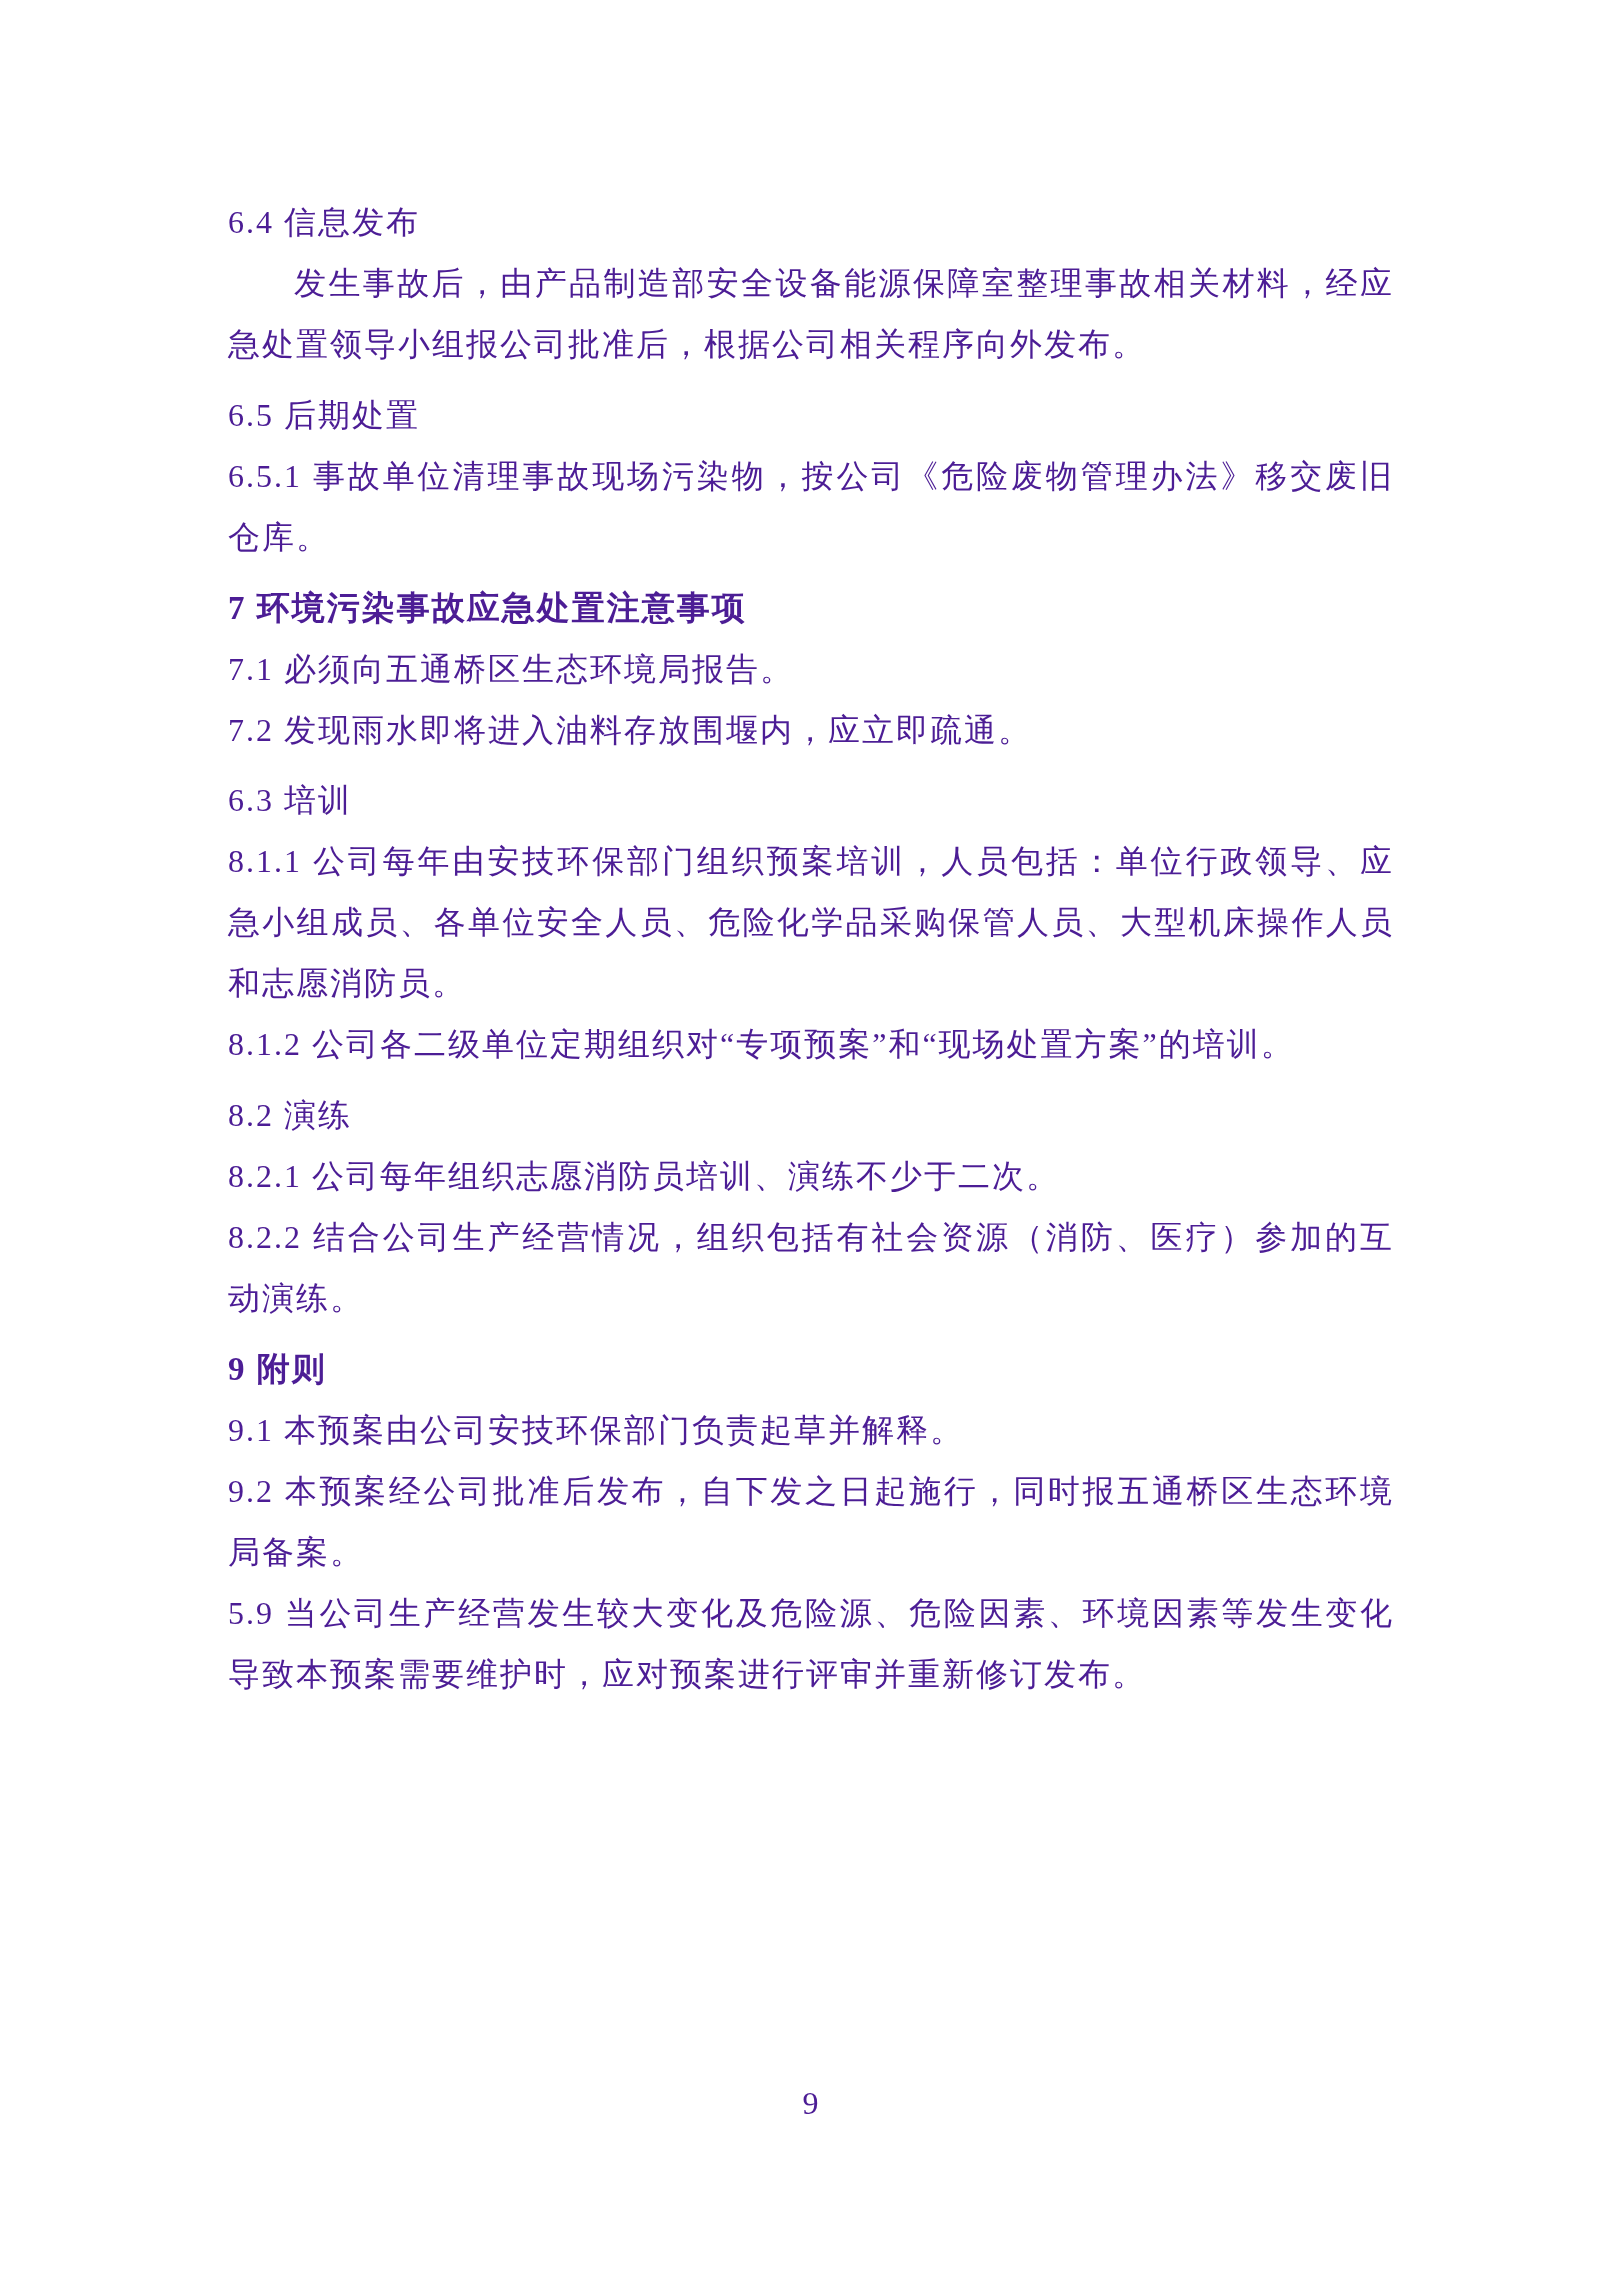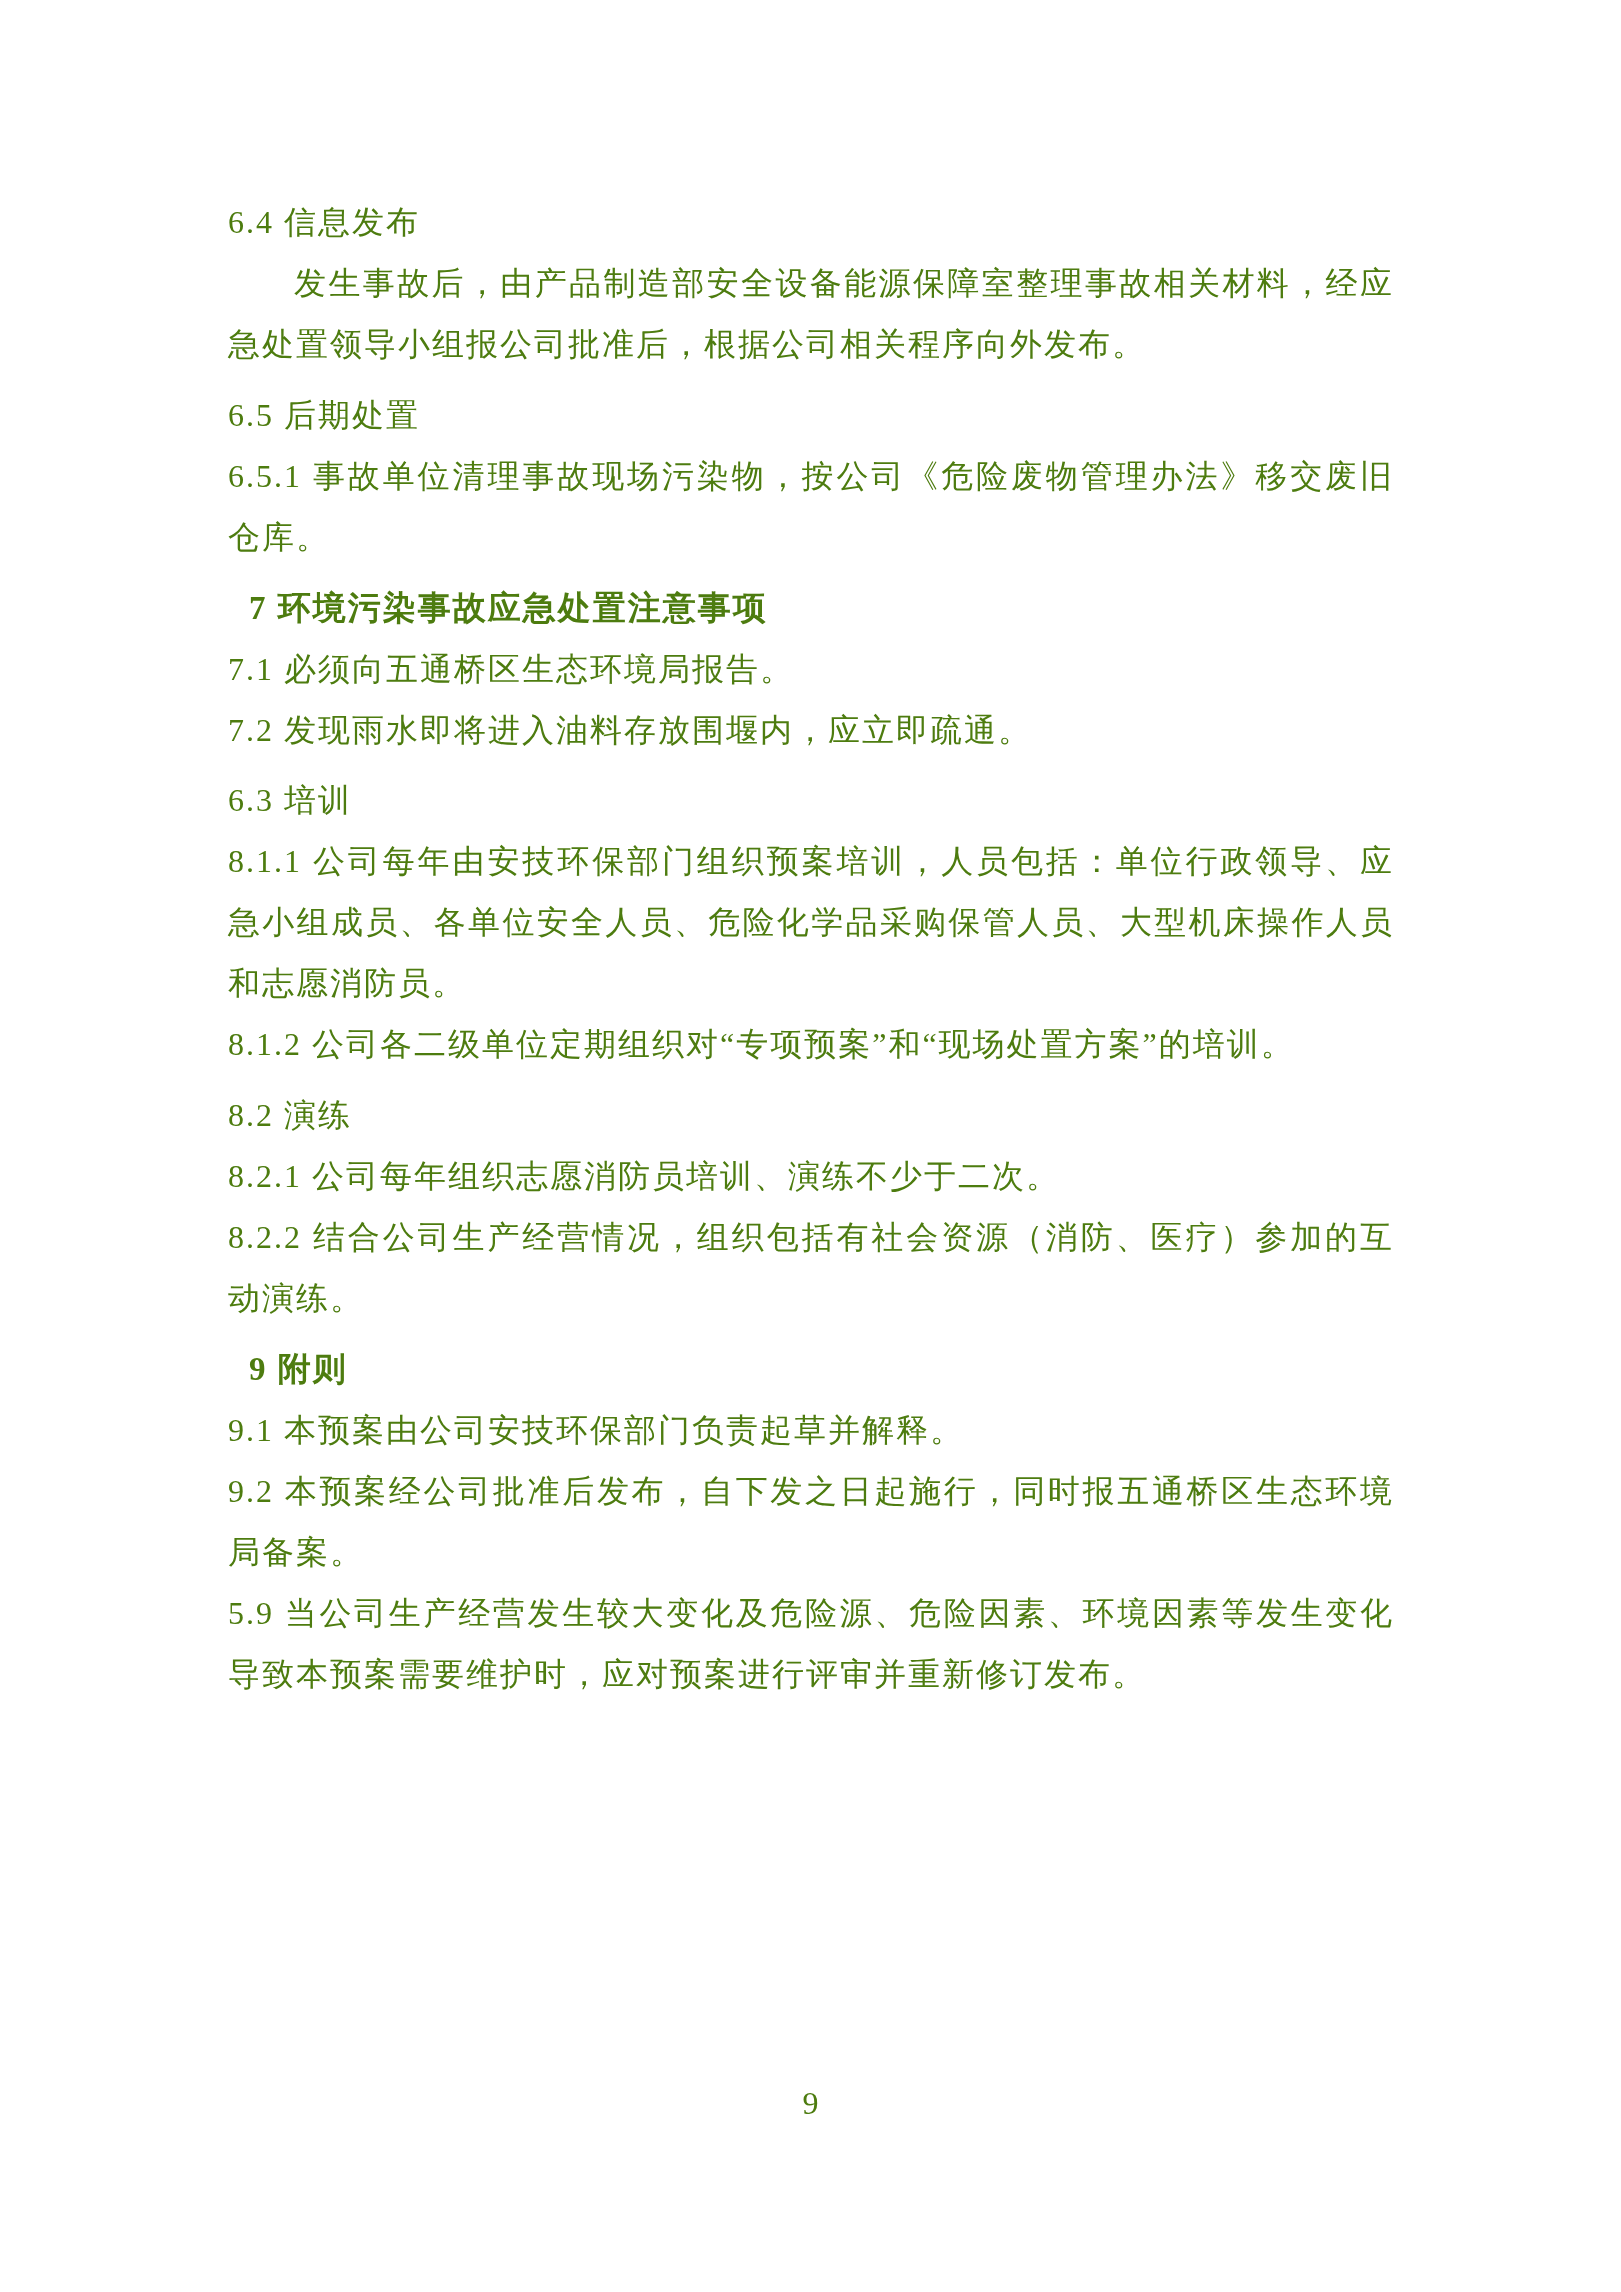--- a/index.html
+++ b/index.html
@@ -6,21 +6,21 @@
     margin: 0;
     padding: 0;
     background: #e8e8e8;
   }
   .page {
     position: relative;
     width: 1621px;
     height: 2293px;
     margin: 0 auto;
     background: #ffffff;
-    color: #4d7c0f;
+    color: #4c1d95;
     font-family: "Liberation Serif", "DejaVu Serif", serif;
     overflow: hidden;
     text-decoration: underline;
   }
   .content {
     position: absolute;
     left: 228px;
     top: 192px;
     width: 1166px;
   }
@@ -33,21 +33,20 @@
     text-align-last: left;
     word-break: break-all;
   }
   .content p.section {
     margin-top: 9.8px;
   }
   .content p.chapter {
     margin-top: 9.8px;
     font-weight: bold;
     font-size: 33px;
-    margin-left: 21px;
   }
   .content p.indent {
     text-indent: 66px;
   }
   .content p:first-child {
     margin-top: 0;
   }
   .footer {
     position: absolute;
     left: 0;

